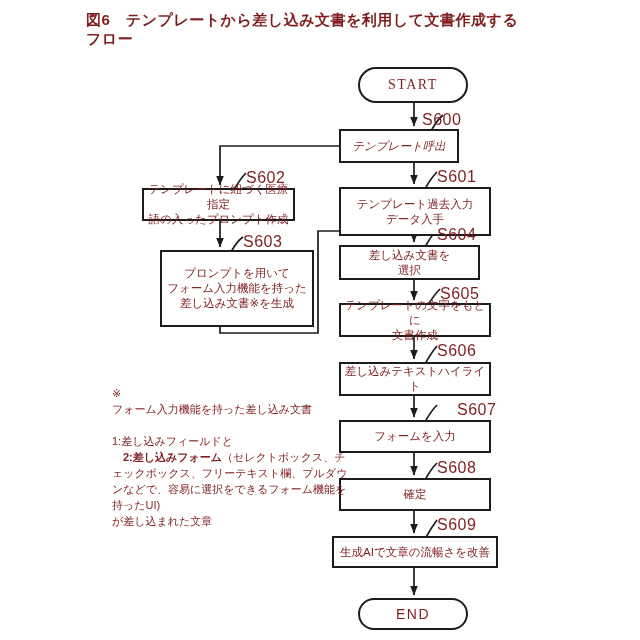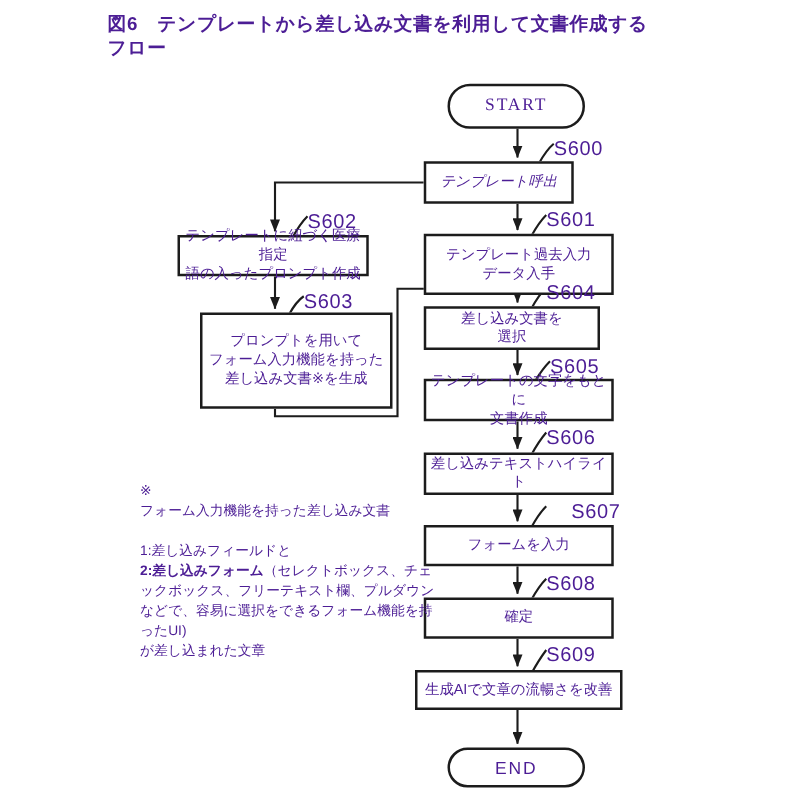--- a/index.html
+++ b/index.html
@@ -1,18 +1,18 @@
 <!DOCTYPE html>
 <html><head>
 <meta charset="utf-8">
 <style>
   html,body{margin:0;padding:0;background:#ffffff;}
   .stage{
     position:relative;width:640px;height:640px;background:#ffffff;
-    font-family:"Liberation Sans","DejaVu Sans",sans-serif;color:#4c1d95;
+    font-family:"Liberation Sans","DejaVu Sans",sans-serif;color:#7f1d1d;
     overflow:hidden;
   }
   .title{
     position:absolute;left:86px;top:10px;width:480px;
     font-size:15px;font-weight:bold;line-height:19px;letter-spacing:.5px;
   }
   .connectors{position:absolute;left:0;top:0;width:640px;height:640px;}
   .box{
     position:absolute;box-sizing:border-box;background:#ffffff;
     border:2px solid #1c1c1c;
@@ -27,21 +27,21 @@
   }
   .slabel{
     position:absolute;font-size:16px;line-height:17px;letter-spacing:.5px;
     font-weight:normal;
   }
   .note{
     position:absolute;left:112px;top:385px;width:238px;
     font-size:11px;line-height:16px;
   }
   .note .gap{height:16px;}
-  .note b{font-weight:bold;}
+  .note b{font-weight:bold;margin-left:11px;}
 </style>
 </head>
 <body>
 
 <div class="stage">
 
   <div class="title">
     <div>図6　テンプレートから差し込み文書を利用して文書作成する</div>
     <div>フロー</div>
   </div>
@@ -75,21 +75,21 @@
                M425,422 Q431,411 437,405
                M425,480 Q431,469 437,463
                M425,539 Q431,528 437,520"></path>
     </g>
   </svg>
 
   <div class="terminal" style="left:358px;top:67px;width:110px;height:36px;font-family:Liberation Serif, serif;">
     <span>START</span>
   </div>
 
-  <div class="slabel" style="left:443px;top:111px;">S600</div>
+  <div class="slabel" style="left:422px;top:111px;">S600</div>
   <div class="box" style="left:339px;top:129px;width:120px;height:34px;font-style:italic;">
     <div>テンプレート呼出</div>
   </div>
 
   <div class="slabel" style="left:437px;top:168px;">S601</div>
   <div class="box" style="left:339px;top:187px;width:152px;height:49px;">
     <div>テンプレート過去入力</div>
     <div>データ入手</div>
   </div>
 

